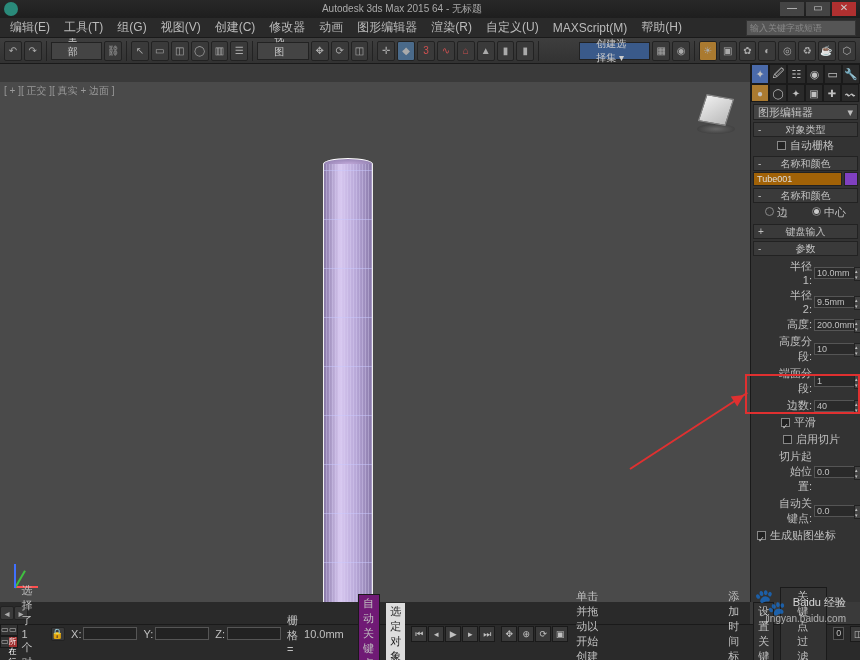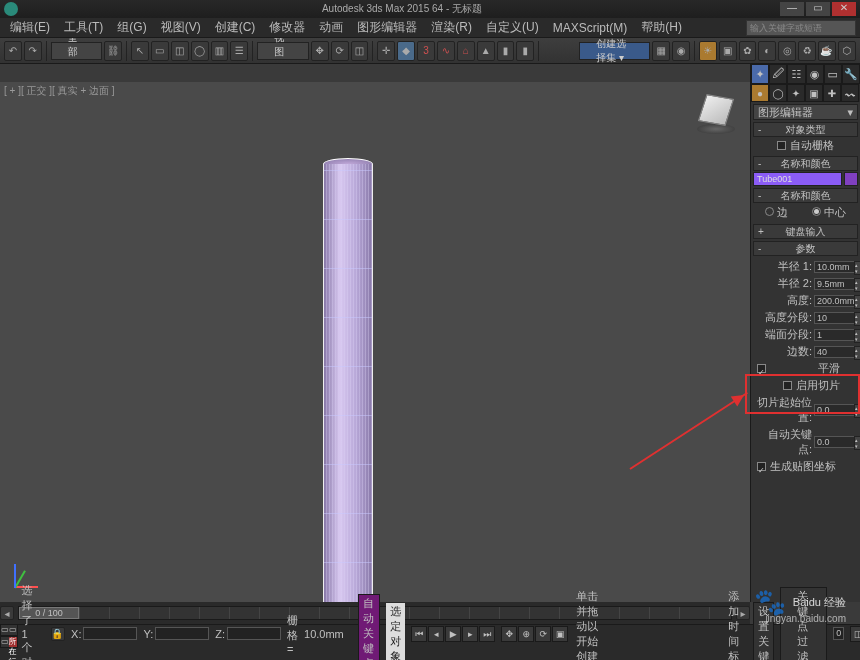--- a/index.html
+++ b/index.html
@@ -50,24 +50,24 @@
 .rollout-b { padding:2px 2px; }
 .obj-grid { display:grid; grid-template-columns:1fr 1fr; gap:1px; margin:1px 2px; }
 .obj-btn { height:14px; background:#444; border:1px solid #222; text-align:center; font-size:9px; line-height:12px; }
 .obj-btn.act { background:#4a8aca; color:#fff; }
 .chk-row { display:flex; align-items:center; gap:4px; padding:1px 4px; font-size:9px; }
 .chk { width:9px; height:9px; border:1px solid #888; background:#222; display:inline-block; }
 .chk.on::after { content:"✓"; font-size:8px; line-height:7px; color:#ccc; }
 .radio { width:9px; height:9px; border:1px solid #888; border-radius:50%; display:inline-block; position:relative; }
 .radio.on::after { content:""; position:absolute; inset:1px; background:#ccc; border-radius:50%; }
 .name-row { display:flex; gap:2px; margin:1px 2px; }
-.name-in { flex:1; height:14px; background:#8b5cf6; border:1px solid #222; font-size:9px; padding:0 3px; line-height:12px; color:#ddd; }
+.name-in { flex:1; height:14px; background:#a16207; border:1px solid #222; font-size:9px; padding:0 3px; line-height:12px; color:#ddd; }
 .color-sw { width:14px; height:14px; background:#8040c0; border:1px solid #222; }
 .radio-row { display:flex; justify-content:space-around; font-size:9px; padding:2px; }
-.param-row { display:flex; align-items:center; justify-content:flex-end; gap:2px; padding:1px 2px; font-size:9px; }
+.param-row { display:flex; align-items:center; justify-content:flex-end; gap:2px; padding:1px 2px; font-size:9px;margin-left:24px; }
 .param-row label { flex:1; text-align:right; }
 .spinner { width:42px; height:12px; background:#2a2a2a; border:1px solid #555; font-size:9px; padding:0 2px; line-height:10px; position:relative; }
 .spinner::after { content:"▴\A▾"; white-space:pre; position:absolute; right:-8px; top:-1px; font-size:5px; line-height:6px; background:#444; width:7px; height:12px; border:1px solid #222; }
 .redbox { position:absolute; border:2px solid #e03030; pointer-events:none; }
 .arrow { position:absolute; width:140px; height:2px; background:#e03030; transform-origin:left center; }
 .arrow::after { content:""; position:absolute; right:-2px; top:-5px; border:6px solid transparent; border-left:12px solid #e03030; }
 .timeline { position:absolute; left:0; right:110px; bottom:36px; height:22px; background:#2a2a2a; display:flex; align-items:center; }
 .time-slider { height:14px; flex:1; background:#333; margin:0 4px; position:relative; border:1px solid #1a1a1a; }
 .time-slider .thumb { position:absolute; left:0; width:60px; height:12px; background:#555; border:1px solid #777; text-align:center; font-size:9px; line-height:10px; }
 .time-slider .ticks { position:absolute; left:60px; right:0; top:0; bottom:0; background:repeating-linear-gradient(90deg,#444 0,#444 1px,transparent 1px,transparent 30px); }
@@ -237,21 +237,21 @@
         <div class="spinner">10</div>
       </div>
     <div class="param-row">
         <label>端面分段:</label>
         <div class="spinner">1</div>
       </div>
     <div class="param-row">
         <label>边数:</label>
         <div class="spinner">40</div>
       </div>
-    <div class="chk-row" style="justify-content:space-between;padding-right:18px">
+    <div class="chk-row" style="justify-content:center;padding-right:18px">
         <span class="chk on"></span>
         <span>平滑</span>
       </div>
     <div class="chk-row" style="justify-content:flex-end;padding-right:18px">
         <span class="chk"></span>
         <span>启用切片</span>
       </div>
     <div class="param-row">
         <label>切片起始位置:</label>
         <div class="spinner">0.0</div>
@@ -265,24 +265,20 @@
         <span>生成贴图坐标</span>
       </div>
   </div>
 </div>
 
 <div class="redbox" style="top:374px; right:0; width:115px; height:40px;"></div>
 <div class="arrow" style="left:630px; top:468px; transform:rotate(-33deg);"></div>
 
 <div class="timeline">
   <div class="tbtn" style="width:14px;height:14px">◂</div>
-  <div class="time-slider">
-    <div class="thumb">0 / 100</div>
-    <div class="ticks"></div>
-  </div>
   <div class="tbtn" style="width:14px;height:14px">▸</div>
 </div>
 
 <div class="status">
   <div class="status-l">
     <div class="auto-key">
         <div>▭</div>
         <div>▭</div>
       </div>
     <div class="auto-key">

